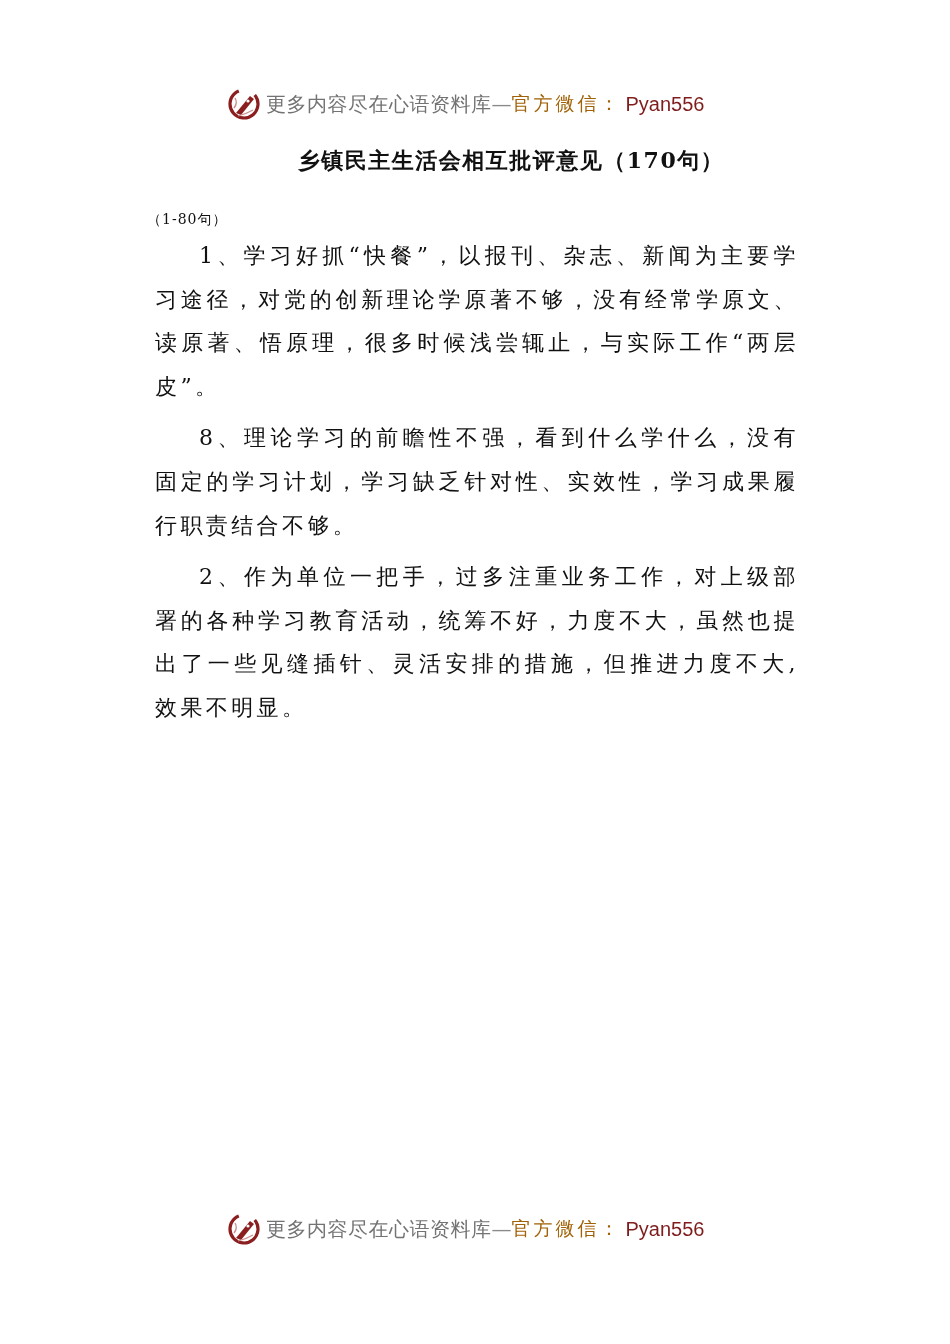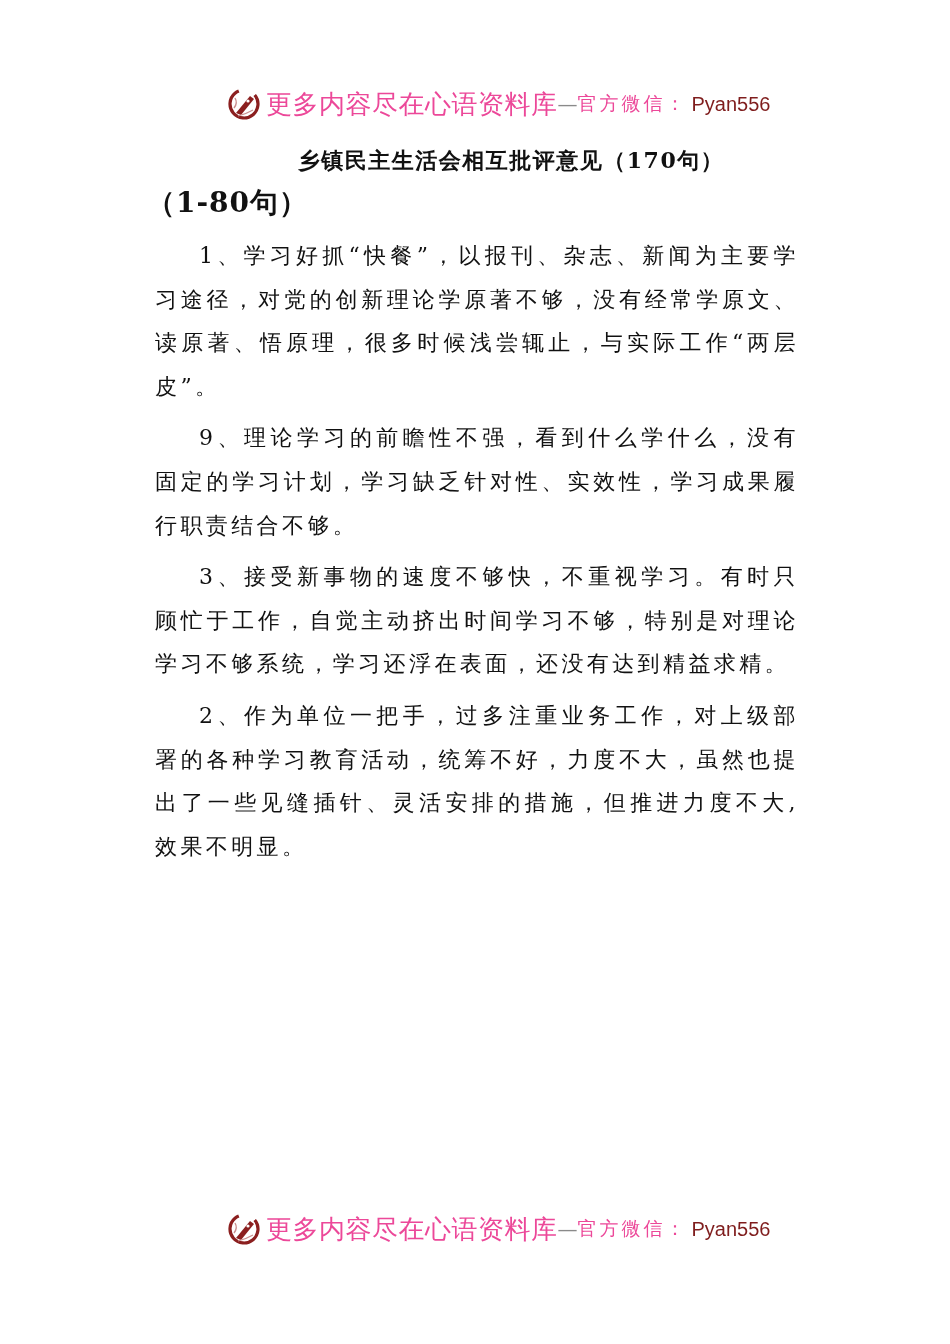--- a/index.html
+++ b/index.html
@@ -25,33 +25,33 @@
     }
     .watermark.top { top: 84px; }
     .watermark.bottom { top: 1209px; }
     .wm-logo {
       width: 36px;
       height: 36px;
       margin-right: 4px;
       flex: 0 0 auto;
     }
     .wm-red {
-      color: #ec4899;
-      font-size: 26px;
+      color: #737373;
+      font-size: 20px;
       font-family: "DejaVu Serif", "Liberation Serif", serif;
       letter-spacing: 0.5px;
       white-space: nowrap;
     }
     .wm-dash {
       color: #8a8a8a;
       font-size: 20px;
       white-space: nowrap;
     }
     .wm-gray {
-      color: #ec4899;
+      color: #a16207;
       font-size: 19px;
       font-family: "DejaVu Serif", "Liberation Serif", serif;
       letter-spacing: 3px;
       white-space: nowrap;
     }
     .wm-id {
       color: #7f1d1d;
       font-size: 20px;
       font-family: "Liberation Sans", "DejaVu Sans", sans-serif;
       margin-left: 4px;
@@ -65,27 +65,26 @@
       text-align: center;
       font-size: 22px;
       font-weight: bold;
       letter-spacing: 1.5px;
       line-height: 32px;
       white-space: nowrap;
       margin-left: 36px;
     }
     .doc-subtitle {
       position: absolute;
-      top: 187px;
+      top: 203px;
       left: 147px;
-      font-size: 28px;
+      font-size: 14px;
       line-height: 32px;
       letter-spacing: 1px;
       white-space: nowrap;
-      font-weight: bold;
     }
     .doc-body {
       position: absolute;
       top: 226px;
       left: 147px;
       width: 660px;
       font-size: 22px;
       line-height: 43.6px;
       letter-spacing: 3.4px;
       text-align: justify;
@@ -110,22 +109,21 @@
   <span class="wm-dash">—</span>
   <span class="wm-gray">官方微信：</span>
   <span class="wm-id">Pyan556</span>
 </div>
 
 <div class="doc-title">乡镇民主生活会相互批评意见（170句）</div>
 <div class="doc-subtitle">（1-80句）</div>
 
 <div class="doc-body">
   <p class="para">1、学习好抓“快餐”，以报刊、杂志、新闻为主要学习途径，对党的创新理论学原著不够，没有经常学原文、读原著、悟原理，很多时候浅尝辄止，与实际工作“两层皮”。</p>
-  <p class="para">9、理论学习的前瞻性不强，看到什么学什么，没有固定的学习计划，学习缺乏针对性、实效性，学习成果履行职责结合不够。</p>
-  <p class="para">3、接受新事物的速度不够快，不重视学习。有时只顾忙于工作，自觉主动挤出时间学习不够，特别是对理论学习不够系统，学习还浮在表面，还没有达到精益求精。</p>
+  <p class="para">8、理论学习的前瞻性不强，看到什么学什么，没有固定的学习计划，学习缺乏针对性、实效性，学习成果履行职责结合不够。</p>
   <p class="para">2、作为单位一把手，过多注重业务工作，对上级部署的各种学习教育活动，统筹不好，力度不大，虽然也提出了一些见缝插针、灵活安排的措施，但推进力度不大,效果不明显。</p>
 </div>
 
 <div class="watermark bottom">
   <svg class="wm-logo" viewBox="0 0 36 36">
     <circle cx="18" cy="18" r="14" fill="none" stroke="#8b1f1f" stroke-width="3.2" stroke-dasharray="70 18" transform="rotate(-40 18 18)"></circle>
     <path d="M10 27 L24 10 L28 13 L15 29 Z" fill="#8b1f1f"></path>
     <path d="M8 22 Q12 17 9 12" fill="none" stroke="#c98f8f" stroke-width="1.4"></path>
     <path d="M12 30 Q20 28 27 24" fill="none" stroke="#c98f8f" stroke-width="1.2"></path>
     <circle cx="22" cy="15" r="1.6" fill="#ffffff"></circle>

